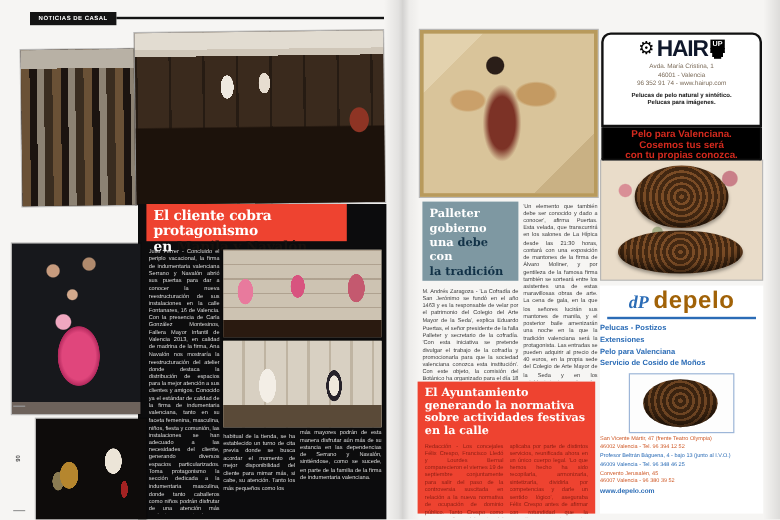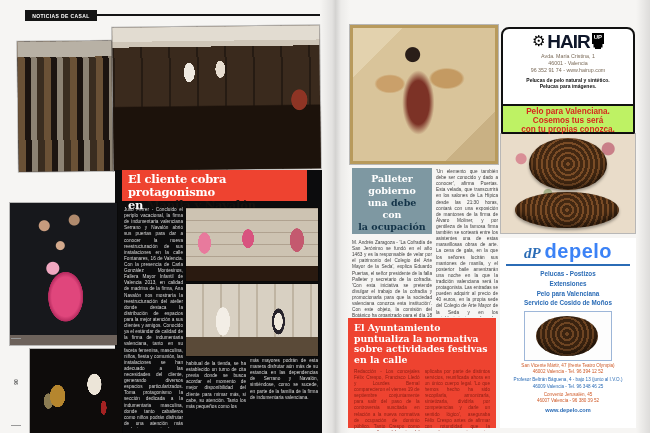--- a/index.html
+++ b/index.html
@@ -63,38 +63,38 @@
   .ph-fan{left:350px;top:25px;width:148px;height:139px;background:
     radial-gradient(circle at 42% 20%,#2a1e18 0 7px,rgba(0,0,0,0) 8px),
     radial-gradient(ellipse 26px 52px at 46% 56%,#7c3226 0 42%,rgba(0,0,0,0) 62%),
     radial-gradient(ellipse 30px 18px at 66% 38%,#c49a62 0 50%,rgba(0,0,0,0) 60%),
     radial-gradient(ellipse 26px 16px at 26% 42%,#caa06a 0 50%,rgba(0,0,0,0) 60%),
     linear-gradient(135deg,#e3d2ae 0 18%,#d9c49a 18% 82%,#c9b184 82%),
     #d9c49a;border:3px solid #b89a5c;}
 
   
   .panel{left:115px;top:170px;width:207px;height:263px;background:#0c0c0d;}
-  .headline{left:122px;top:170px;width:185px;height:31px;background:#ee4330;color:#fff;
+  .headline{left:122px;top:170px;width:167px;height:31px;background:#ee4330;color:#fff;
     font-family:"DejaVu Serif",serif;font-weight:bold;font-size:11.5px;line-height:1.15;
     padding:3px 6px;letter-spacing:-.2px;}
   .headline .brand{color:#17120f;}
   .tiny{font-size:4.7px;line-height:1.3;text-align:justify;overflow:hidden;}
   .lt{color:#dcdcdc;}
   .col1{left:124px;top:207px;width:59px;height:221px;}
   .col2{left:186px;top:361px;width:60px;height:66px;}
   .col3{left:250px;top:358px;width:68px;height:70px;}
 
   
   .mstrip{left:11px;top:338px;width:10px;height:88px;border-top:1px solid #999;border-bottom:1px solid #999;
     display:flex;align-items:center;justify-content:center;}
   .mnum{transform:rotate(-90deg);font-size:5px;color:#555;font-weight:bold;}
 
   
   .palleter-box{left:352px;top:168px;width:80px;height:66px;background:#7e98a2;color:#fff;
-    font-family:"DejaVu Serif",serif;font-weight:bold;font-size:9.5px;line-height:1.25;padding:5px 6px;text-align:center;}
+    font-family:"DejaVu Serif",serif;font-weight:bold;font-size:9.5px;line-height:1.25;padding:5px 6px;}
   .palleter-box .navy{color:#123247;}
   .dk{color:#3c3c3c;}
   .pcol1{left:352px;top:240px;width:80px;height:77px;}
   .pcol2{left:436px;top:169px;width:62px;height:148px;}
 
   
   .ayunta{left:348px;top:318px;width:148px;height:110px;background:#ee4330;padding:5px 6px;}
   .ayunta-h{font-family:"DejaVu Serif",serif;font-weight:bold;font-size:9.3px;line-height:1.15;color:#fff;}
   .ayunta-cols{display:flex;gap:5px;margin-top:3px;}
   .ayunta-cols .tiny{color:#8f2015;width:50%;height:62px;}
@@ -102,41 +102,41 @@
   
   .hairup-top{left:501px;top:27px;width:134px;height:79px;background:#fff;border:2px solid #111;
     border-radius:8px 8px 0 0;text-align:center;padding-top:4px;}
   .hu-logo{display:flex;align-items:flex-start;justify-content:center;gap:2px;}
   .hu-gear{font-size:15px;line-height:1;color:#000;}
   .hu-brand{font-size:19px;font-weight:bold;letter-spacing:-1px;color:#0f172a;line-height:.9;}
   .hu-up{background:#000;color:#fff;font-size:6px;font-weight:bold;padding:1px 2px 0;line-height:1;
     border-bottom:4px double #000;box-shadow:0 5px 0 -1.5px #000,0 8px 0 -3px #000;}
   .hu-addr{font-size:5.3px;color:#7a6a58;line-height:1.35;margin-top:3px;}
   .hu-tag{font-size:5px;font-weight:bold;color:#111;line-height:1.25;margin-top:2px;}
-  .hu-red{left:501px;top:106px;width:134px;height:28px;background:#bef264;border:2px solid #111;border-top:0;
+  .hu-red{left:501px;top:106px;width:134px;height:28px;background:#000000;border:2px solid #111;border-top:0;
     border-radius:0 0 2px 2px;color:#d42a1e;font-size:8.2px;font-weight:bold;line-height:1.1;
     text-align:center;padding-top:1px;}
   .hu-photo{left:501px;top:134px;width:134px;height:99px;background:
     radial-gradient(circle at 15% 25%,#d98f96 0 5px,rgba(0,0,0,0) 6px),
     radial-gradient(circle at 80% 15%,#c97f88 0 6px,rgba(0,0,0,0) 7px),
     radial-gradient(circle at 60% 80%,#d49aa0 0 5px,rgba(0,0,0,0) 6px),
     radial-gradient(circle at 35% 60%,#a8b08a 0 4px,rgba(0,0,0,0) 5px),
     #e9dcc9;}
   .braid{position:absolute;border-radius:50%;
     background:repeating-radial-gradient(circle at 50% 50%,#7a4c26 0 2px,#432812 2px 5px);
     box-shadow:inset 0 -4px 7px rgba(0,0,0,.55),0 2px 3px rgba(0,0,0,.35);}
   .braid1{left:28px;top:4px;width:78px;height:52px;}
   .braid2{left:14px;top:58px;width:104px;height:36px;}
 
   
-  .depelo{left:500px;top:238px;width:136px;height:190px;background:#fff;text-align:center;}
+  .depelo{left:500px;top:238px;width:136px;height:190px;background:#fff;}
   .dp-row{display:flex;align-items:baseline;justify-content:center;gap:4px;border-bottom:2px solid #2b6cb6;
     padding:2px 0 1px;margin:0 6px;}
   .dp-init{font-family:"Liberation Serif",serif;font-style:italic;font-weight:bold;font-size:15px;color:#2b6cb6;}
-  .dp-brand{font-size:20px;font-weight:bold;color:#3b82f6;letter-spacing:.5px;}
+  .dp-brand{font-size:20px;font-weight:bold;color:#a16207;letter-spacing:.5px;}
   .dp-serv{color:#2b6cb6;font-weight:bold;font-size:6.3px;line-height:1.55;margin-top:3px;}
   .dp-photo{width:86px;height:48px;border:1px solid #9db6d8;margin:3px auto 2px;position:relative;background:#fdfdfd;}
   .dp-bun{position:absolute;left:11px;top:4px;width:62px;height:40px;border-radius:50%;
     background:repeating-radial-gradient(circle at 50% 45%,#6e4523 0 2px,#3a2310 2px 5px);
     box-shadow:inset 0 -4px 6px rgba(0,0,0,.5);}
   .dp-addr{font-size:4.6px;line-height:1.35;margin-top:2px;}
   .dp-orange{color:#cf5a28;}
   .dp-blue{color:#2b6cb6;}
   .dp-web{font-size:5.6px;font-weight:bold;color:#2b6cb6;margin-top:3px;}
 </style>
@@ -172,27 +172,27 @@
 </div>
 
 <div class="abs gutter"></div>
 
 <div class="abs ph ph-fan"></div>
 
 <div class="abs palleter-box">
   <span>Palleter</span><br>
   <span>gobierno</span><br>
   <span>una </span><span class="navy">debe</span><span> con</span><br>
-  <span class="navy">la ocupación</span>
+  <span class="navy">la tradición</span>
 </div>
 <div class="abs tiny dk pcol1">M. Andrés Zaragoza - 'La Cofradía de San Jerónimo se fundó en el año 1463 y es la responsable de velar por el patrimonio del Colegio del Arte Mayor de la Seda', explica Eduardo Puertas, el señor presidente de la falla Palleter y secretario de la cofradía. 'Con esta iniciativa se pretende divulgar el trabajo de la cofradía y promocionarla para que la sociedad valenciana conozca esta institución'. Con este objeto, la comisión del Botánico ha organizado para el día 18 de octubre una velada bajo el título Homenaje al Mantón de Manila.</div>
 <div class="abs tiny dk pcol2">'Un elemento que también debe ser conocido y dado a conocer', afirma Puertas. Esta velada, que transcurrirá en los salones de La Hípica desde las 21:30 horas, contará con una exposición de mantones de la firma de Álvaro Moliner, y por gentileza de la famosa firma también se sorteará entre los asistentes una de estas maravillosas obras de arte. La cena de gala, en la que los señores lucirán sus mantones de manila, y el posterior baile amenizarán una noche en la que la tradición valenciana será la protagonista. Las entradas se pueden adquirir al precio de 40 euros, en la propia sede del Colegio de Arte Mayor de la Seda y en los establecimientos de las principales firmas de indumentaria tradicional valenciana.</div>
 
 <div class="abs ayunta">
-  <div class="ayunta-h">El Ayuntamiento puntualiza la normativa sobre actividades festivas en la calle</div>
+  <div class="ayunta-h">El Ayuntamiento generando la normativa sobre actividades festivas en la calle</div>
   <div class="ayunta-cols">
     <div class="tiny">Redacción - Los concejales Félix Crespo, Francisco Lledó y Lourdes Bernal comparecieron el viernes 19 de septiembre conjuntamente para salir del paso de la controversia suscitada en relación a la nueva normativa de ocupación de dominio público. Tanto Crespo como sus compañeros del equipo del gobierno recalcaron que esta Ordenanza del dominio público recoge la normativa que ya se</div>
     <div class="tiny">aplicaba por parte de distintos servicios, reunificada ahora en un único cuerpo legal. 'Lo que hemos hecho ha sido recopilarla, armonizarla, sintetizarla, dividirla por competencias y darle un sentido lógico', aseguraba Félix Crespo antes de afirmar con rotundidad que la normativa que rige estas actividades festivas en la calle 'en un 99,9% es la misma que se ha venido aplicando hasta ahora'.</div>
   </div>
 </div>
 
 <div class="abs hairup-top">
   <div class="hu-logo">
     <span class="hu-gear">⚙</span>
     <span class="hu-brand">HAIR</span>

